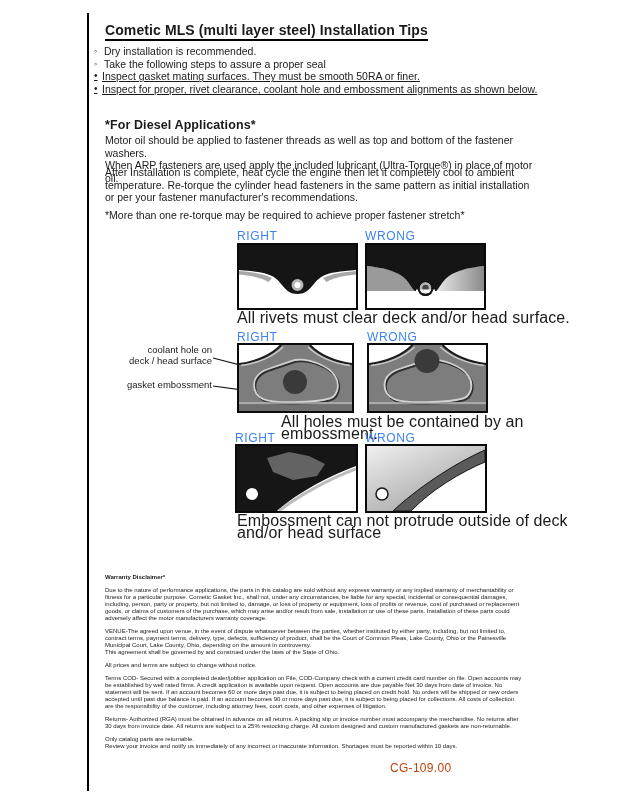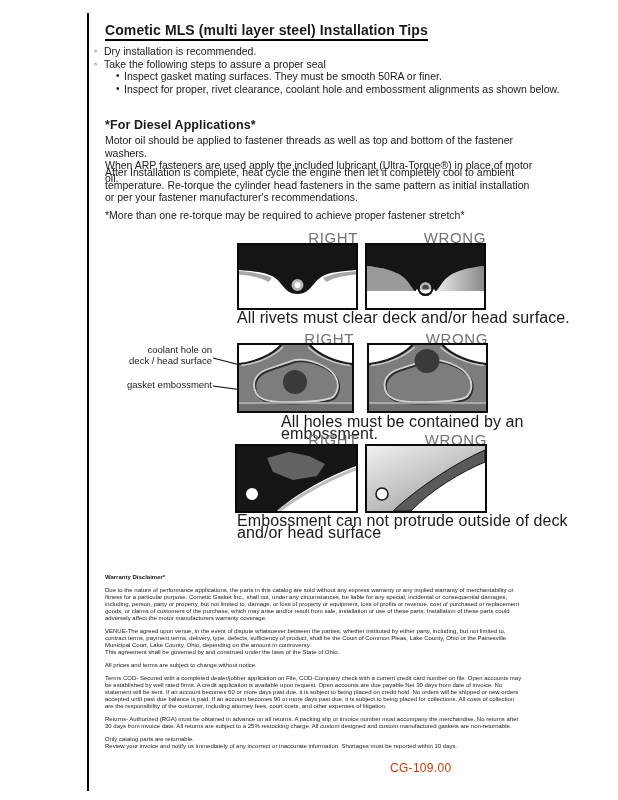--- a/index.html
+++ b/index.html
@@ -9,28 +9,28 @@
   }
   .vrule{position:absolute;left:87px;top:13px;width:2px;height:778px;background:#000;}
   .abs{position:absolute;}
   .title{
     left:105px;top:22px;font-size:14px;font-weight:bold;
     border-bottom:2px solid #000;padding-bottom:1px;letter-spacing:.1px;
   }
   .bullets{left:94px;top:45px;font-size:10.5px;line-height:12.7px;}
   .b-row{display:flex;}
   .b-row::before{content:"\25E6";width:10px;flex:0 0 10px;font-size:9px;line-height:12.7px;}
-  .sb-row{display:flex;margin-left:22px;}
+  .sb-row{display:flex;text-decoration:underline;}
   .sb-row::before{content:"\2022";width:8px;flex:0 0 8px;font-size:10px;line-height:12.7px;}
   .diesel-h{left:105px;top:118px;font-size:12.5px;font-weight:bold;letter-spacing:.1px;}
   .body-p{font-size:10.5px;line-height:12.7px;white-space:pre-line;width:440px;}
   .p1{left:105px;top:134px;}
   .p2{left:105px;top:166px;}
   .note{left:105px;top:209px;font-size:10.5px;}
-  .rw-label{font-size:15px;text-align:right;letter-spacing:.6px;color:#737373;}
+  .rw-label{font-size:12px;text-align:left;letter-spacing:.6px;color:#3b82f6;}
   .panel{border:2px solid #0a0a0a;box-sizing:border-box;background:#fff;}
   .panel svg{display:block;}
   .caption{font-size:16px;letter-spacing:.1px;white-space:pre-line;line-height:11.5px;}
   .side-label{font-size:9.5px;line-height:10.8px;text-align:right;white-space:pre-line;}
   .disclaimer{left:105px;top:574px;width:420px;font-size:6px;line-height:7px;}
   .disclaimer p{margin:0 0 6px 0;white-space:pre-line;}
   .disc-h{font-weight:bold;}
   .pagecode{left:390px;top:761px;font-size:12px;letter-spacing:.3px;color:#c2410c;}
 </style>
 </head>

